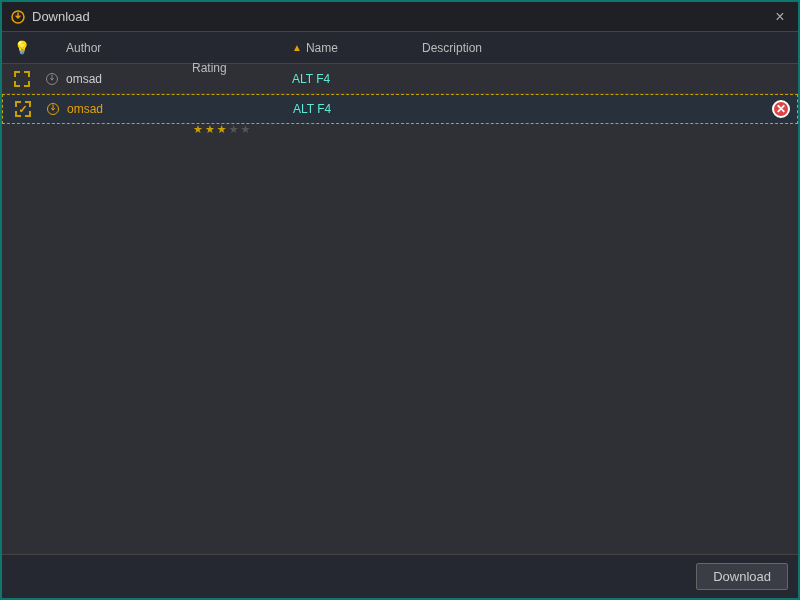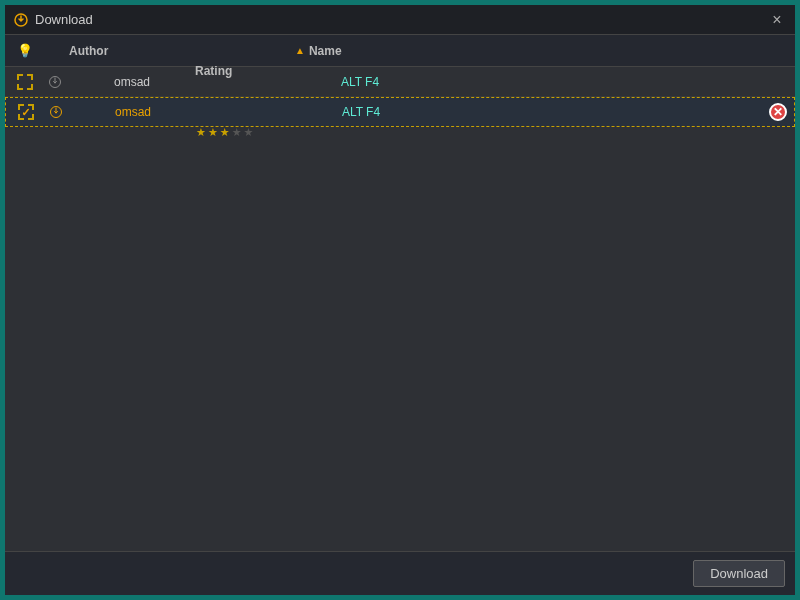--- a/index.html
+++ b/index.html
@@ -13,21 +13,21 @@
       color: #ccc;
       overflow: hidden;
     }
 
     .window {
       width: 800px;
       height: 600px;
       background: #2e3035;
       display: flex;
       flex-direction: column;
-      border: 5px solid #0f766e;
+      border: 2px solid #0f766e;
     }
 
     .title-bar {
       background: #1e2025;
       height: 30px;
       display: flex;
       align-items: center;
       padding: 0 8px;
       border-bottom: 1px solid #444;
       flex-shrink: 0;
@@ -99,35 +99,34 @@
       flex: 1;
     }
     .col-action {
       width: 32px;
       flex-shrink: 0;
     }
 
     .header-cell {
       color: #bbb;
       font-size: 12px;
-      font-weight: 700;
+      font-weight: 400;
       display: flex;
       align-items: center;
       gap: 4px;
     }
 
     .sort-arrow {
       color: #e8a000;
       font-size: 10px;
     }
 
     .table-content {
       flex: 1;
       overflow-y: auto;
-      text-align: center;
     }
 
     .table-row {
       display: flex;
       align-items: center;
       height: 30px;
       border-bottom: 1px solid #3a3a3a;
     }
 
     .row-checkbox {
@@ -293,20 +292,21 @@
     <div class="col-checkbox">
       <span class="bulb-icon" style="font-size:13px; color:#e8a000;">💡</span>
     </div>
     <div class="col-icon-small"></div>
     <div class="col-author header-cell">Author</div>
     <div class="col-rating header-cell">Rating</div>
     <div class="col-name header-cell">
       <span class="sort-arrow">▲</span>
       <span>Name</span>
     </div>
+    <div class="col-description header-cell">Description</div>
     <div class="col-action"></div>
   </div>
 
   <div class="table-content">
 
     <div class="table-row normal">
       <div class="col-checkbox row-checkbox">
         <div class="checkbox-custom"></div>
       </div>
       <div class="col-icon-small row-icon">

